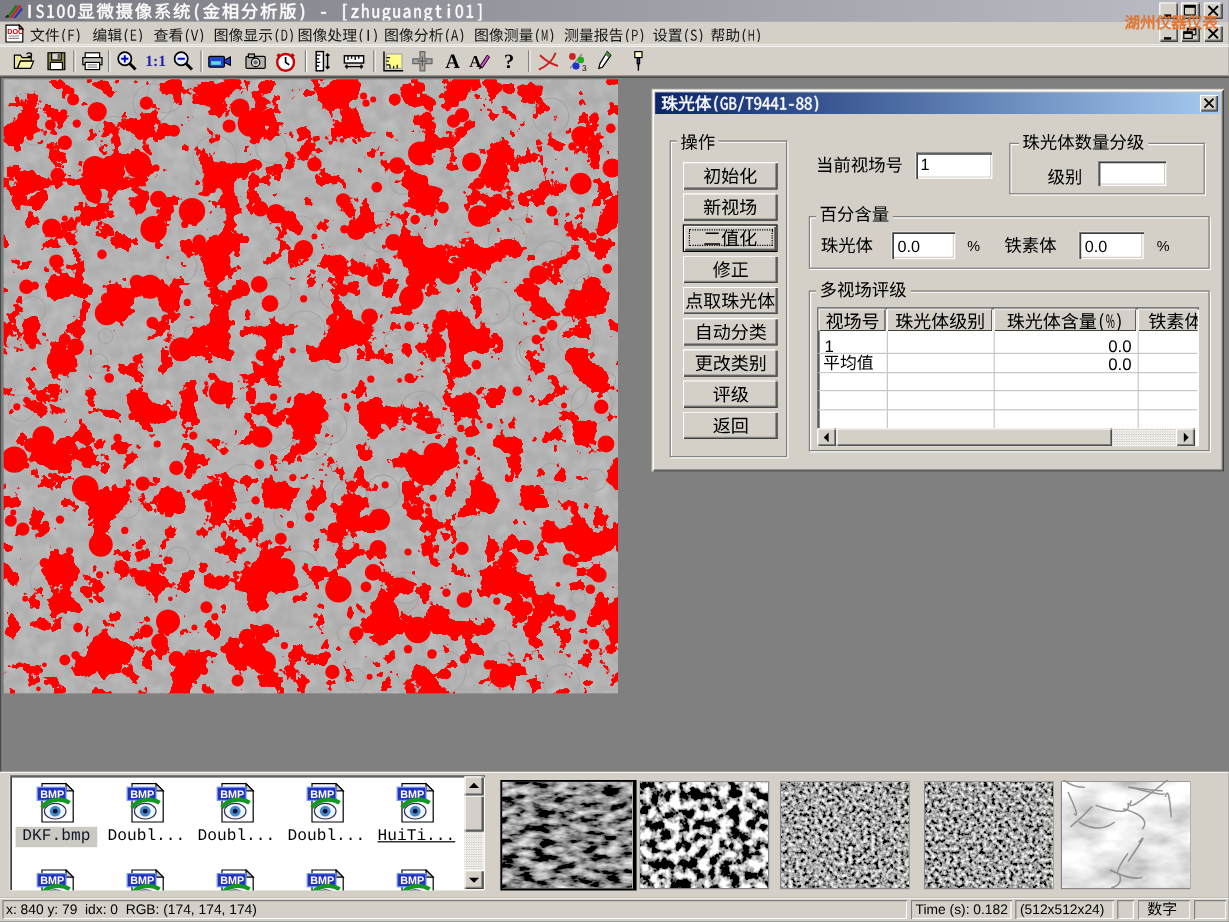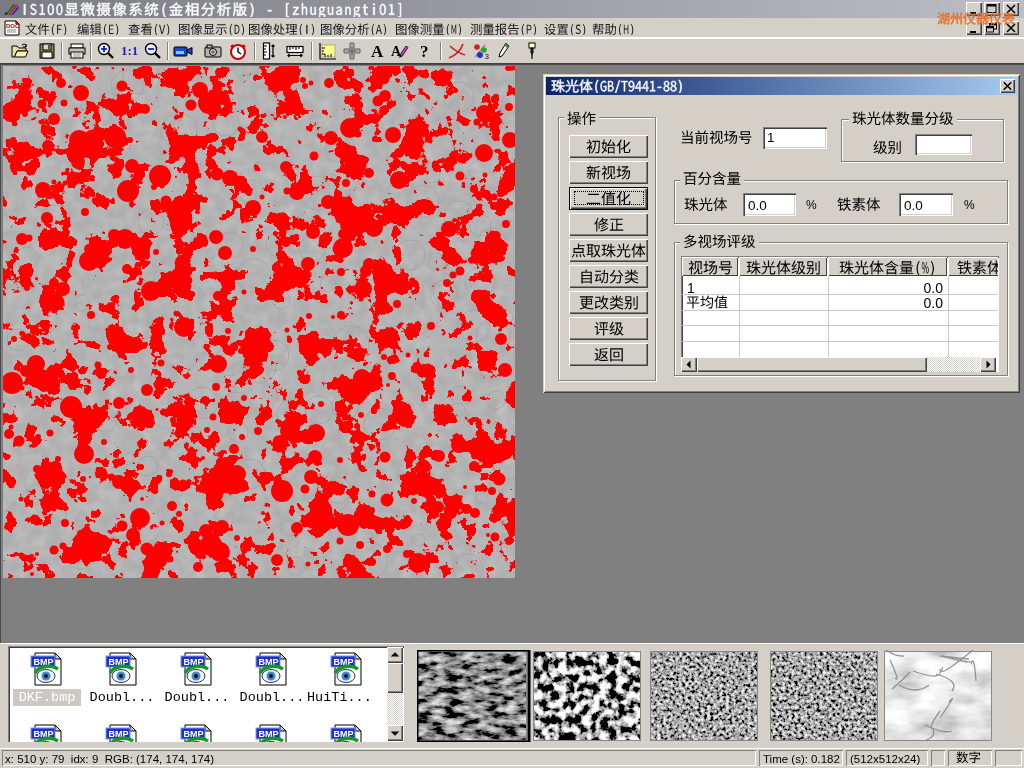--- a/index.html
+++ b/index.html
@@ -982,21 +982,21 @@
 <path d="M6 1 h20 l6 6 v26 h-26 z" fill="#fff" stroke="#000"></path>
 <path d="M26 1 l6 6 h-6 z" fill="#c8c8c8" stroke="#000"></path>
 <rect x="2" y="4" width="24" height="11" fill="#2233bb" stroke="#7799ff"></rect>
 <text x="4.5" y="13" font-family="Liberation Sans" font-size="9" font-weight="bold" fill="#fff">BMP</text>
 <path d="M6 21 C11 13 23 13 29 17" fill="none" stroke="#119922" stroke-width="3.5"></path>
 <ellipse cx="17" cy="24" rx="9" ry="6.5" fill="#eef6ff" stroke="#335"></ellipse>
 <circle cx="17" cy="24" r="4.5" fill="#4488cc"></circle>
         <circle cx="17" cy="24" r="2" fill="#113"></circle>
 </svg>
     </div>
-<div style="position:absolute;left:0px;top:0px;font:normal 13.5px 'Liberation Mono',monospace;color:#ffffff;white-space:pre;left:7px;top:690px;width:80px;text-align:center;">DKF.bmp</div>
+<div style="position:absolute;left:0px;top:0px;font:normal 13.5px 'Liberation Mono',monospace;color:#0f172a;white-space:pre;left:7px;top:690px;width:80px;text-align:center;">DKF.bmp</div>
 <div style="position:absolute;left:104px;top:652px;width:36px;height:34px;">
       <svg width="36" height="34" viewBox="0 0 36 34">
 <path d="M6 1 h20 l6 6 v26 h-26 z" fill="#fff" stroke="#000"></path>
 <path d="M26 1 l6 6 h-6 z" fill="#c8c8c8" stroke="#000"></path>
 <rect x="2" y="4" width="24" height="11" fill="#2233bb" stroke="#7799ff"></rect>
 <text x="4.5" y="13" font-family="Liberation Sans" font-size="9" font-weight="bold" fill="#fff">BMP</text>
 <path d="M6 21 C11 13 23 13 29 17" fill="none" stroke="#119922" stroke-width="3.5"></path>
 <ellipse cx="17" cy="24" rx="9" ry="6.5" fill="#eef6ff" stroke="#335"></ellipse>
 <circle cx="17" cy="24" r="4.5" fill="#4488cc"></circle>
         <circle cx="17" cy="24" r="2" fill="#113"></circle>
@@ -1034,21 +1034,21 @@
 <path d="M6 1 h20 l6 6 v26 h-26 z" fill="#fff" stroke="#000"></path>
 <path d="M26 1 l6 6 h-6 z" fill="#c8c8c8" stroke="#000"></path>
 <rect x="2" y="4" width="24" height="11" fill="#2233bb" stroke="#7799ff"></rect>
 <text x="4.5" y="13" font-family="Liberation Sans" font-size="9" font-weight="bold" fill="#fff">BMP</text>
 <path d="M6 21 C11 13 23 13 29 17" fill="none" stroke="#119922" stroke-width="3.5"></path>
 <ellipse cx="17" cy="24" rx="9" ry="6.5" fill="#eef6ff" stroke="#335"></ellipse>
 <circle cx="17" cy="24" r="4.5" fill="#4488cc"></circle>
         <circle cx="17" cy="24" r="2" fill="#113"></circle>
 </svg>
     </div>
-<div style="position:absolute;left:0px;top:0px;font:normal 13.5px 'Liberation Mono',monospace;color:#000;white-space:pre;left:307px;top:690px;width:80px;">HuiTi...</div>
+<div style="position:absolute;left:0px;top:0px;font:normal 13.5px 'Liberation Mono',monospace;color:#000;white-space:pre;left:307px;top:690px;width:80px;text-align:center;text-decoration:underline;">HuiTi...</div>
 <div style="position:absolute;left:29px;top:724px;width:36px;height:18px;overflow:hidden;">
       <svg width="36" height="34" viewBox="0 0 36 34">
 <path d="M6 1 h20 l6 6 v26 h-26 z" fill="#fff" stroke="#000"></path>
 <path d="M26 1 l6 6 h-6 z" fill="#c8c8c8" stroke="#000"></path>
 <rect x="2" y="4" width="24" height="11" fill="#2233bb" stroke="#7799ff"></rect>
 <text x="4.5" y="13" font-family="Liberation Sans" font-size="9" font-weight="bold" fill="#fff">BMP</text>
 <path d="M6 21 C11 13 23 13 29 17" fill="none" stroke="#119922" stroke-width="3.5"></path>
 <ellipse cx="17" cy="24" rx="9" ry="6.5" fill="#eef6ff" stroke="#335"></ellipse>
 <circle cx="17" cy="24" r="4.5" fill="#4488cc"></circle>
         <circle cx="17" cy="24" r="2" fill="#113"></circle>
@@ -1160,21 +1160,21 @@
         <path d="M515 79 q -3 -3 8 -18"></path>
         <path d="M523 19 q 4 13 -27 2"></path>
         <path d="M526 17 q -8 14 30 -17"></path>
         <path d="M535 81 q -9 3 -27 -6"></path>
         <path d="M532 52 q 10 -12 -9 16"></path>
       </g>
       <rect x="0" y="0" width="112" height="92" fill="none" stroke="#000" stroke-width="3"></rect>
     </svg>
 <div style="position:absolute;left:0px;top:748px;width:1024px;height:20px;background:#d4d0c8;box-shadow:inset 0 1px 0 #fff;"></div>
 <div style="position:absolute;left:2px;top:750px;width:754px;height:16px;box-shadow:inset 1px 1px 0 #808080,inset -1px -1px 0 #fff;"></div>
-<div style="position:absolute;left:5px;top:753px;font:normal 11.5px 'Liberation Sans',sans-serif;color:#000;white-space:pre;">x: 510 y: 79  idx: 9  RGB: (174, 174, 174)</div>
+<div style="position:absolute;left:5px;top:753px;font:normal 11.5px 'Liberation Sans',sans-serif;color:#000;white-space:pre;">x: 840 y: 79  idx: 0  RGB: (174, 174, 174)</div>
 <div style="position:absolute;left:759px;top:750px;width:84px;height:16px;box-shadow:inset 1px 1px 0 #808080,inset -1px -1px 0 #fff;"></div>
 <div style="position:absolute;left:763px;top:753px;font:normal 11.5px 'Liberation Sans',sans-serif;color:#000;white-space:pre;">Time (s): 0.182</div>
 <div style="position:absolute;left:846px;top:750px;width:82px;height:16px;box-shadow:inset 1px 1px 0 #808080,inset -1px -1px 0 #fff;"></div>
 <div style="position:absolute;left:850px;top:753px;font:normal 11.5px 'Liberation Sans',sans-serif;color:#000;white-space:pre;text-align:center;">(512x512x24)</div>
 <div style="position:absolute;left:931px;top:750px;width:14px;height:16px;box-shadow:inset 1px 1px 0 #808080,inset -1px -1px 0 #fff;"></div>
 <div style="position:absolute;left:948px;top:750px;width:44px;height:16px;box-shadow:inset 1px 1px 0 #808080,inset -1px -1px 0 #fff;"></div>
 <div style="position:absolute;left:956px;top:751px;">
       <svg width="25.0" height="12.5" viewBox="0 -88 200 100" fill="#000" style="">
         <use href="#u6570"></use>
         <use href="#u5b57" x="100"></use>

